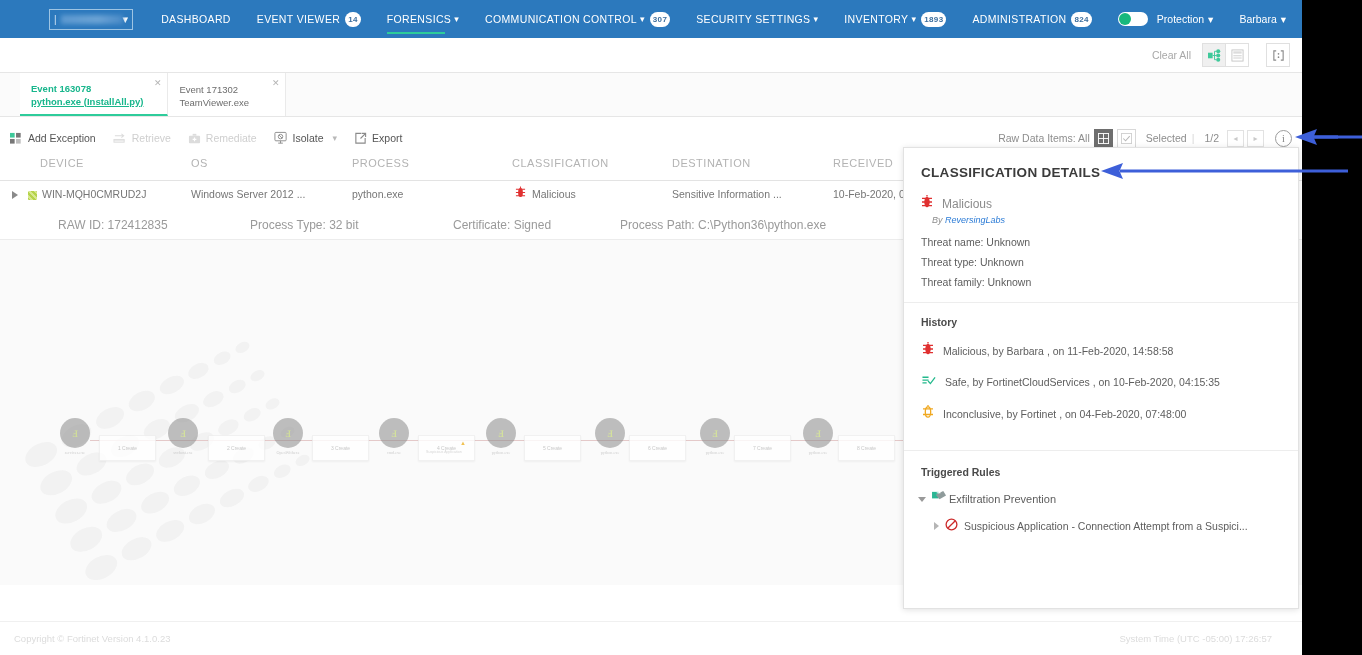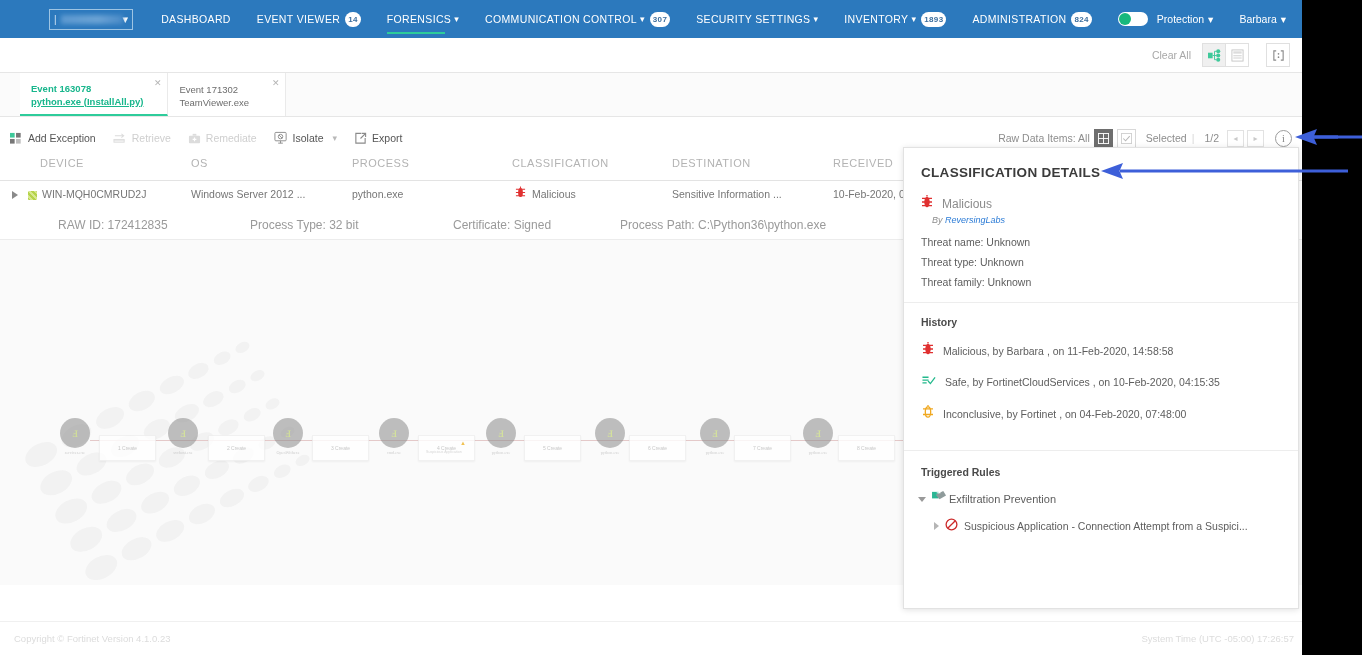--- a/index.html
+++ b/index.html
@@ -197,21 +197,21 @@
   .pcard .warn { position: absolute; right: 8px; top: 4px; color: #f0b429; font-size: 6px; }
   .pcard .sub { position: absolute; left: 7px; top: 14px; font-size: 3.6px; color: #d0d0d0; }
 
   
   .footer {
     position: absolute; left: 0; bottom: 0; width: 1302px; height: 34px;
     background: #fff; border-top: 1px solid #f0f0f0;
     display: flex; align-items: center; font-size: 9.5px; color: #dcdcdc;
   }
   .footer .left { margin-left: 14px; }
-  .footer .right { margin-left: auto; margin-right: 8px; }
+  .footer .right { margin-left: auto; margin-right: 30px; }
 
   
   .cdpanel {
     position: absolute; left: 903px; top: 147px; width: 396px; height: 462px;
     background: #ffffff; border: 1px solid #e2e2e2;
     box-shadow: 0 1px 6px rgba(0,0,0,.12); z-index: 40;
   }
   .cdtitle {
     font-size: 13.5px; font-weight: bold; color: #3b3b3b;
     letter-spacing: .3px; margin: 17px 0 0 17px;

